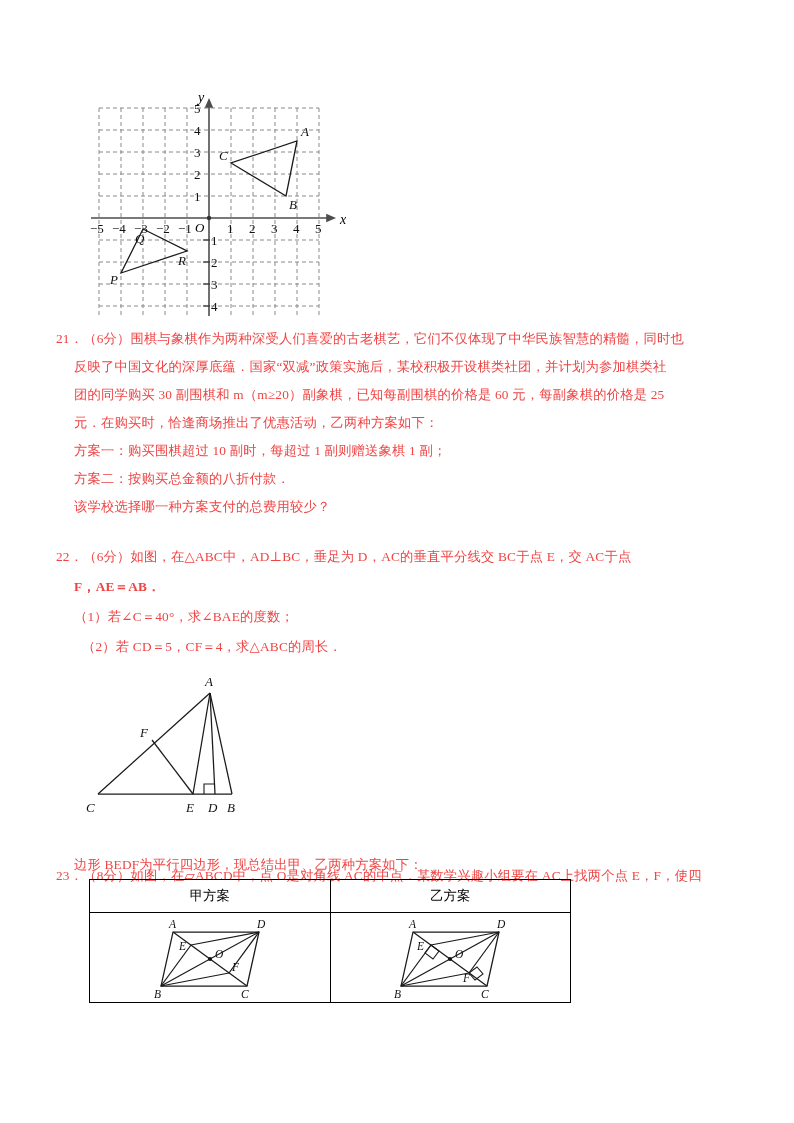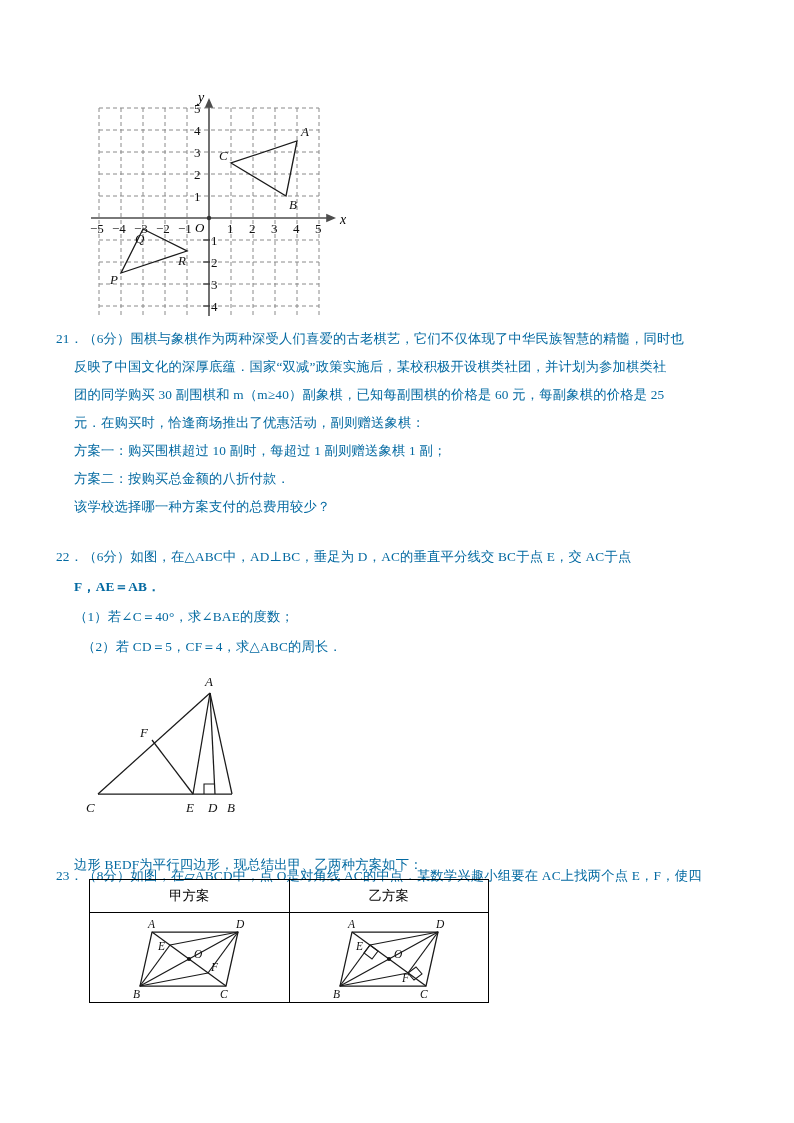--- a/index.html
+++ b/index.html
@@ -22,21 +22,21 @@
     box-sizing: border-box;
   }
 
   
   .qline {
     position: absolute;
     font-size: 13.3px;
     line-height: 17px;
     letter-spacing: 0.2px;
     white-space: nowrap;
-    color: #0369a1;
+    color: #ef4444;
   }
 
   
   #fig-coord {
     position: absolute;
     left: 86px;
     top: 88px;
     width: 268px;
     height: 228px;
   }
@@ -48,21 +48,21 @@
     top: 664px;
     width: 252px;
     height: 160px;
   }
 
   
   #plan-table {
     position: absolute;
     left: 89px;
     top: 879px;
-    width: 400px;
+    width: 482px;
     border-collapse: collapse;
     table-layout: fixed;
   }
   #plan-table td, #plan-table th {
     border: 1.3px solid #000;
     padding: 0;
     text-align: center;
     vertical-align: middle;
   }
   #plan-table .hdr {
@@ -164,22 +164,22 @@
       <g font-family="Liberation Serif, serif" font-size="13" font-style="italic" fill="#111">
         <text x="24" y="196">P</text>
         <text x="49" y="155">Q</text>
         <text x="92" y="177">R</text>
       </g>
     </svg>
   </div>
 
   <div class="qline" style="left:56px; top:330px;">21．（6分）围棋与象棋作为两种深受人们喜爱的古老棋艺，它们不仅体现了中华民族智慧的精髓，同时也</div>
   <div class="qline" style="left:74px; top:358px;">反映了中国文化的深厚底蕴．国家“双减”政策实施后，某校积极开设棋类社团，并计划为参加棋类社</div>
-  <div class="qline" style="left:74px; top:386px;">团的同学购买 30 副围棋和 m（m≥40）副象棋，已知每副围棋的价格是 60 元，每副象棋的价格是 25</div>
-  <div class="qline" style="left:74px; top:414px;">元．在购买时，恰逢商场推出了优惠活动，副则赠送象棋：</div>
+  <div class="qline" style="left:74px; top:386px;">团的同学购买 30 副围棋和 m（m≥20）副象棋，已知每副围棋的价格是 60 元，每副象棋的价格是 25</div>
+  <div class="qline" style="left:74px; top:414px;">元．在购买时，恰逢商场推出了优惠活动，乙两种方案如下：</div>
   <div class="qline" style="left:74px; top:442px;">方案一：购买围棋超过 10 副时，每超过 1 副则赠送象棋 1 副；</div>
   <div class="qline" style="left:74px; top:498px;">该学校选择哪一种方案支付的总费用较少？</div>
   <div class="qline" style="left:74px; top:470px;">方案二：按购买总金额的八折付款．</div>
 
   <div class="qline" style="left:56px; top:548px;">22．（6分）如图，在△ABC中，AD⊥BC，垂足为 D，AC的垂直平分线交 BC于点 E，交 AC于点</div>
   <div class="qline" style="left:74px; top:578px;font-weight:bold;">F，AE＝AB．</div>
   <div class="qline" style="left:74px; top:608px;">（1）若∠C＝40°，求∠BAE的度数；</div>
   <div class="qline" style="left:82px; top:638px;">（2）若 CD＝5，CF＝4，求△ABC的周长．</div>
 
   <div id="fig-triangle">

